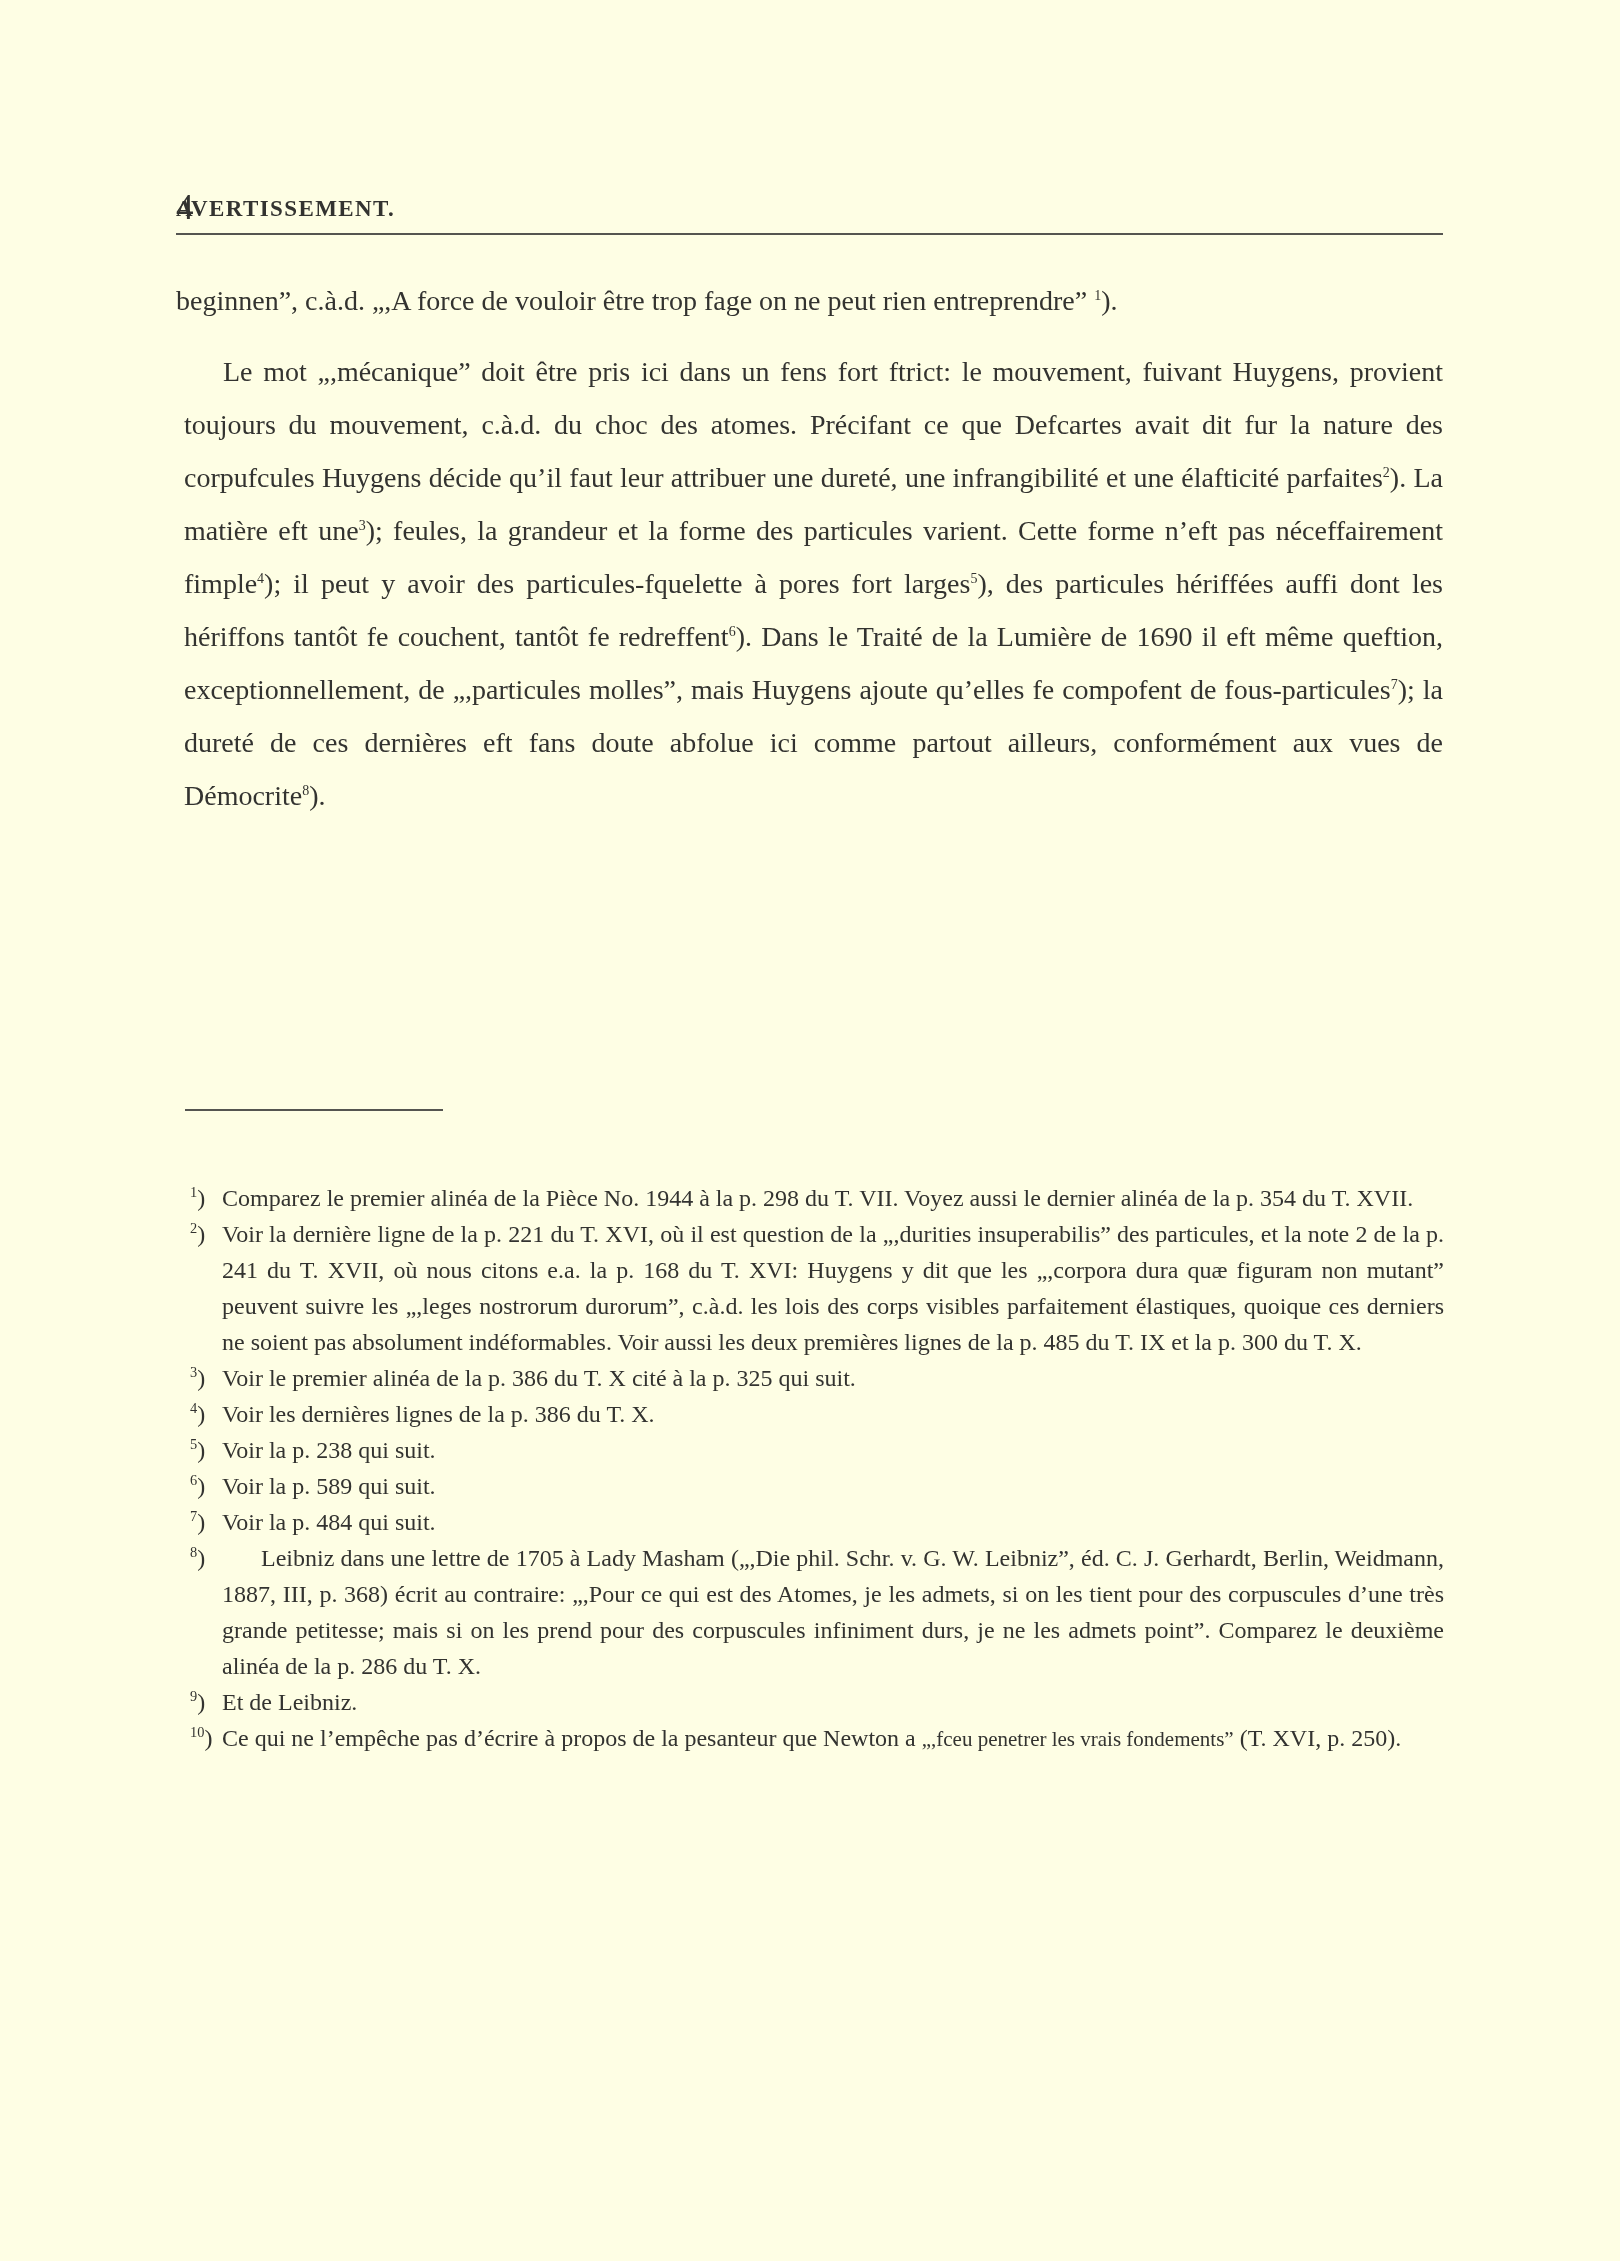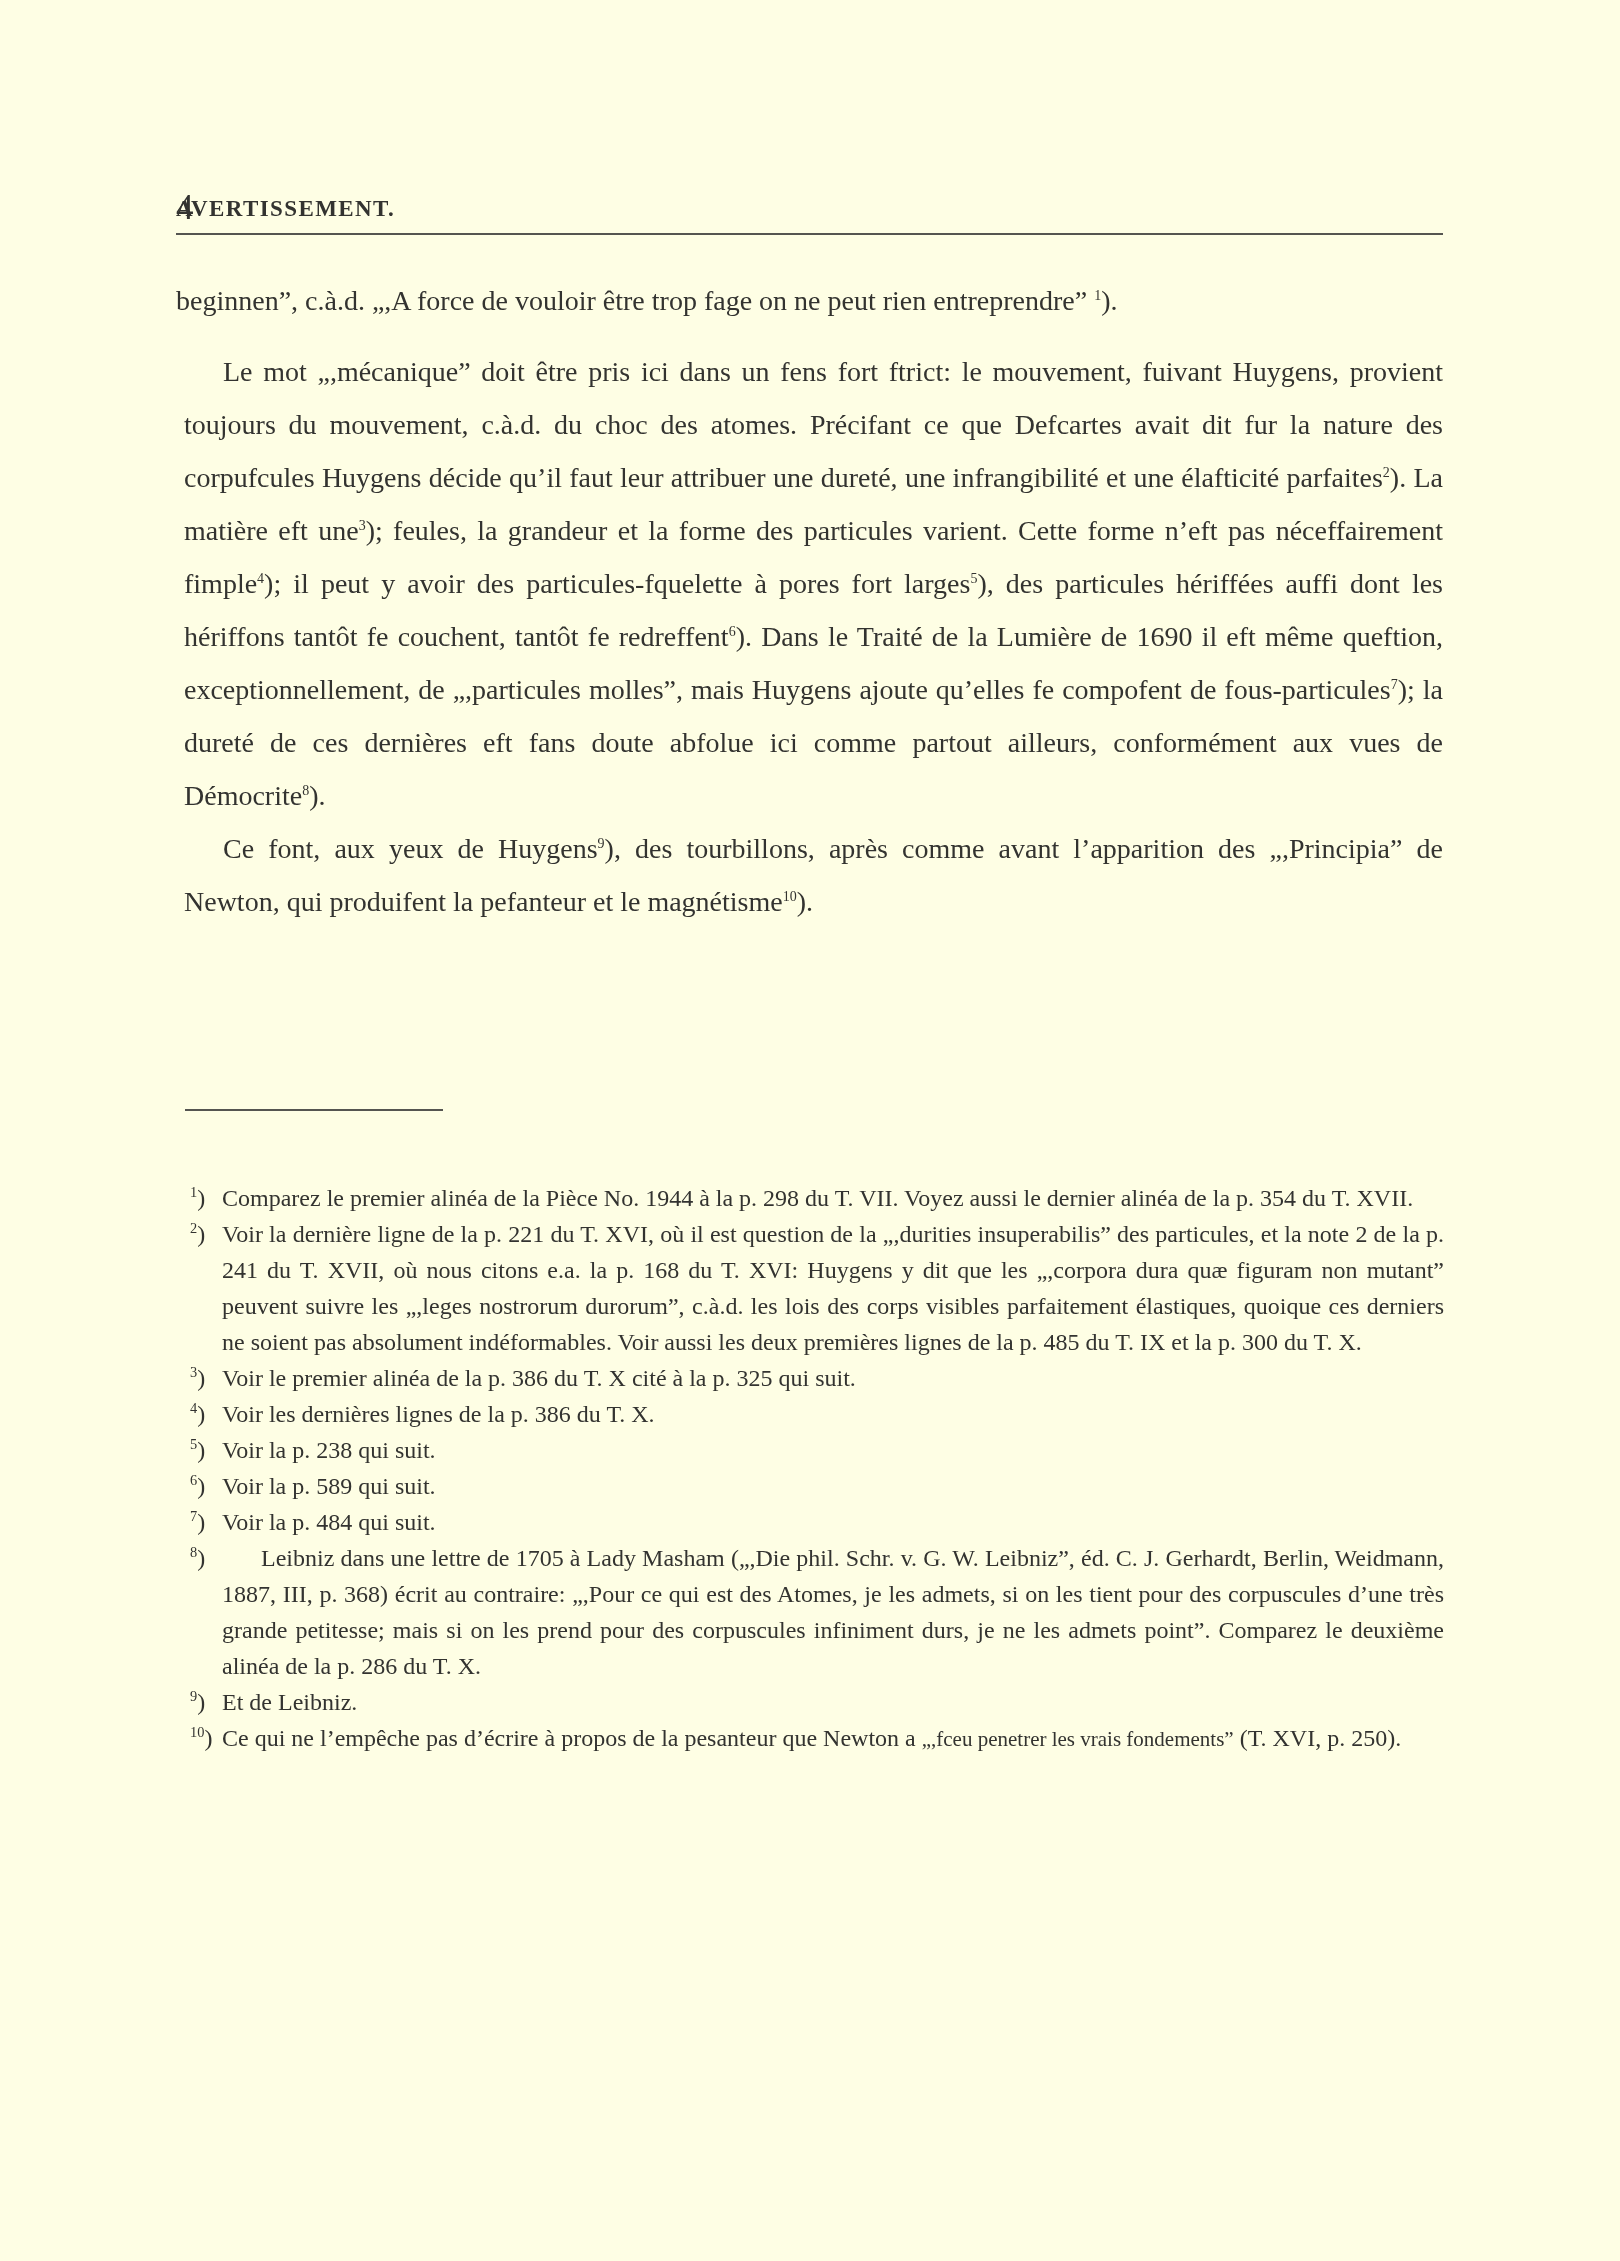--- a/index.html
+++ b/index.html
@@ -62,21 +62,20 @@
     <span class="page-number">4</span>
     <div class="header-title">AVERTISSEMENT.</div>
   </div>
   <div class="head-rule"></div>
 
   <div class="body-text">
     <p><span>beginnen”, c.à.d. „,A force de vouloir être trop fage on ne peut rien entreprendre”</span> <sup>1</sup><span>).</span></p>
 
     <p class="indent gap"><span>Le mot „,mécanique” doit être pris ici dans un fens fort ftrict: le mouvement, fuivant Huygens, provient toujours du mouvement, c.à.d. du choc des atomes. Précifant ce que Defcartes avait dit fur la nature des corpufcules Huygens décide qu’il faut leur attribuer une dureté, une infrangibilité et une élafticité parfaites</span><sup>2</sup><span>). La matière eft une</span><sup>3</sup><span>); feules, la grandeur et la forme des particules varient. Cette forme n’eft pas néceffairement fimple</span><sup>4</sup><span>); il peut y avoir des particules-fquelette à pores fort larges</span><sup>5</sup><span>), des particules hériffées auffi dont les hériffons tantôt fe couchent, tantôt fe redreffent</span><sup>6</sup><span>). Dans le Traité de la Lumière de 1690 il eft même queftion, exceptionnellement, de „,particules molles”, mais Huygens ajoute qu’elles fe compofent de fous-particules</span><sup>7</sup><span>); la dureté de ces dernières eft fans doute abfolue ici comme partout ailleurs, conformément aux vues de Démocrite</span><sup>8</sup><span>).</span></p>
 
-    <p class="indent"><span>Ce font, aux yeux de Huygens</span><sup>9</sup><span>), des tourbillons, après comme avant l’apparition des „,Principia” de Newton, qui produifent la pefanteur et le magnétisme</span><sup>10</sup><span>).</span></p>
   </div>
 
   <div class="fn-rule"></div>
 
   <div class="footnotes">
     <div class="fn">
       <span class="fn-mark"><sup>1</sup>)</span>
       <p>Comparez le premier alinéa de la Pièce No. 1944 à la p. 298 du T. VII. Voyez aussi le dernier alinéa de la p. 354 du T. XVII.</p>
     </div>
     <div class="fn">

